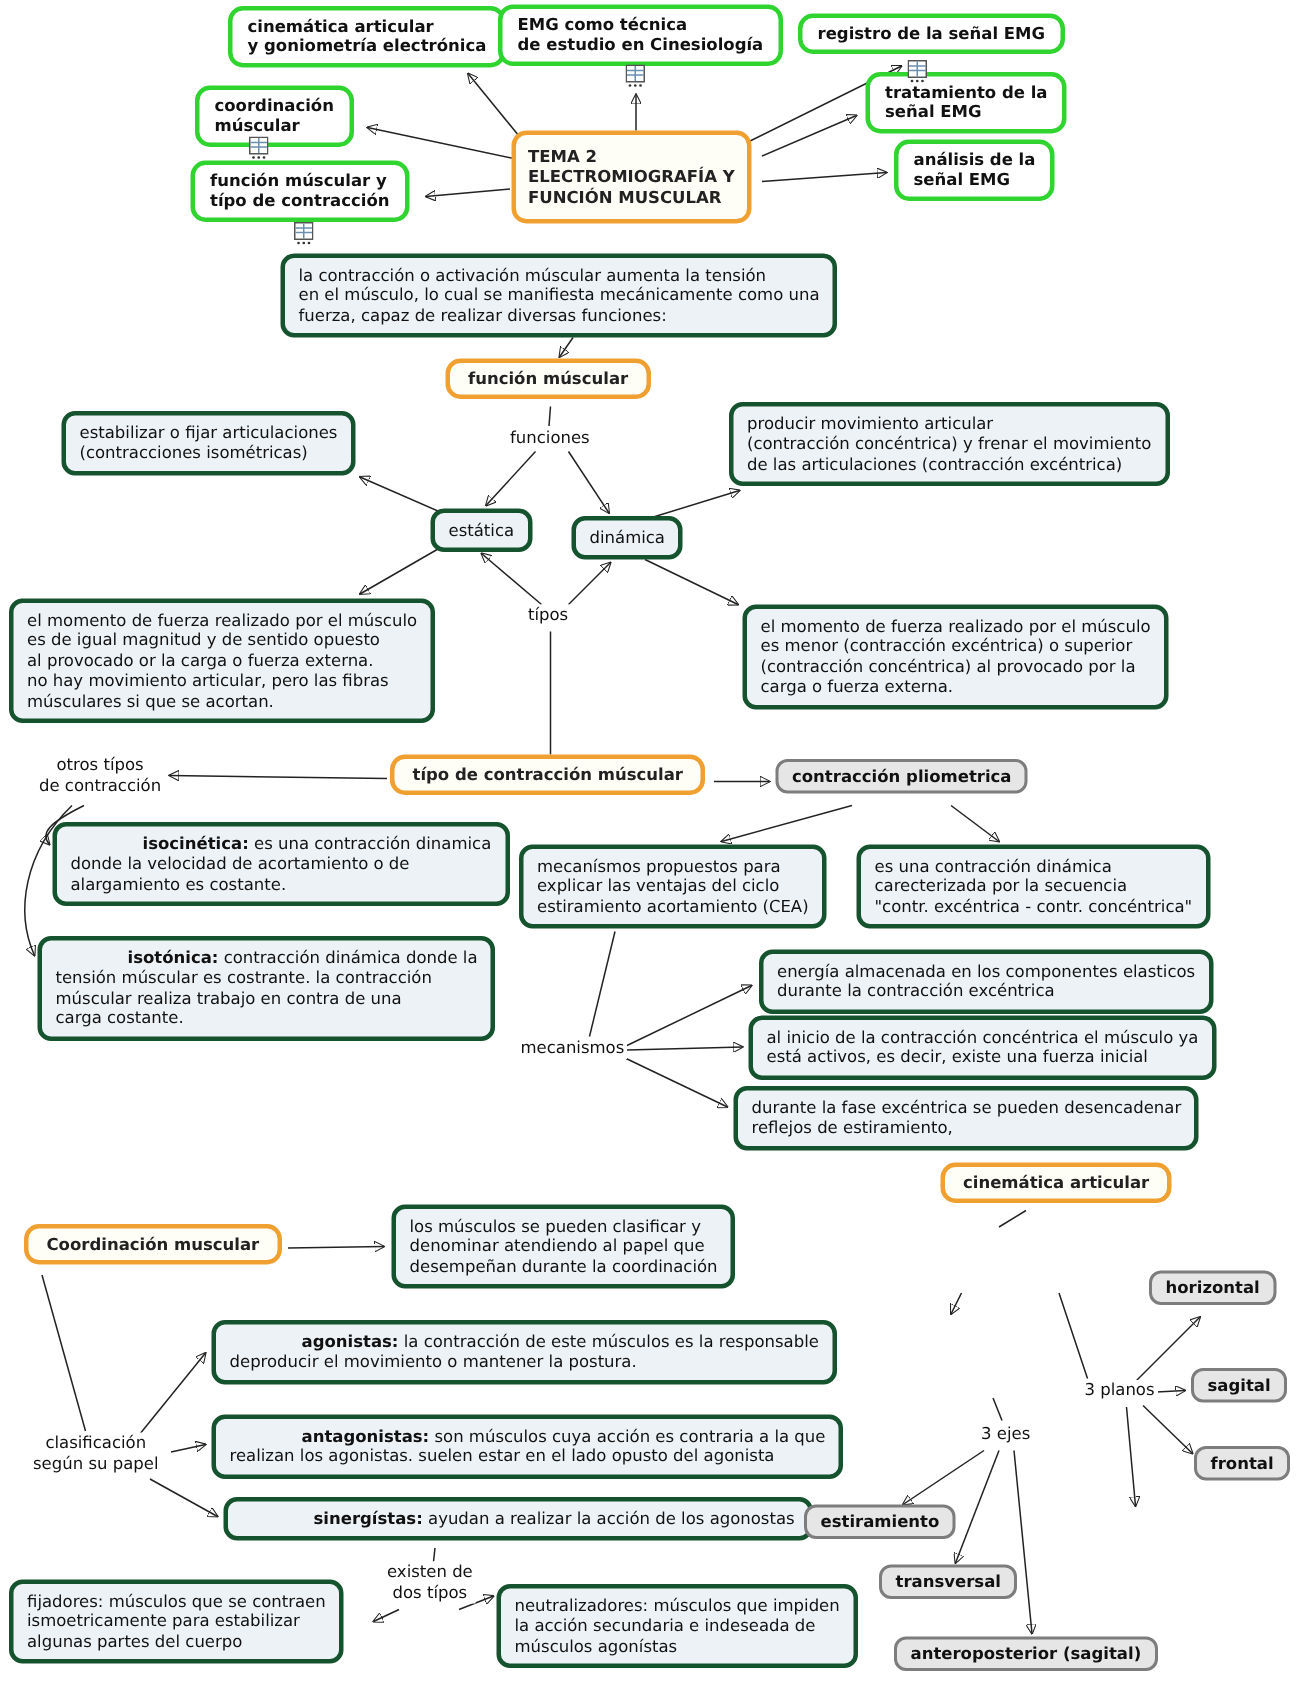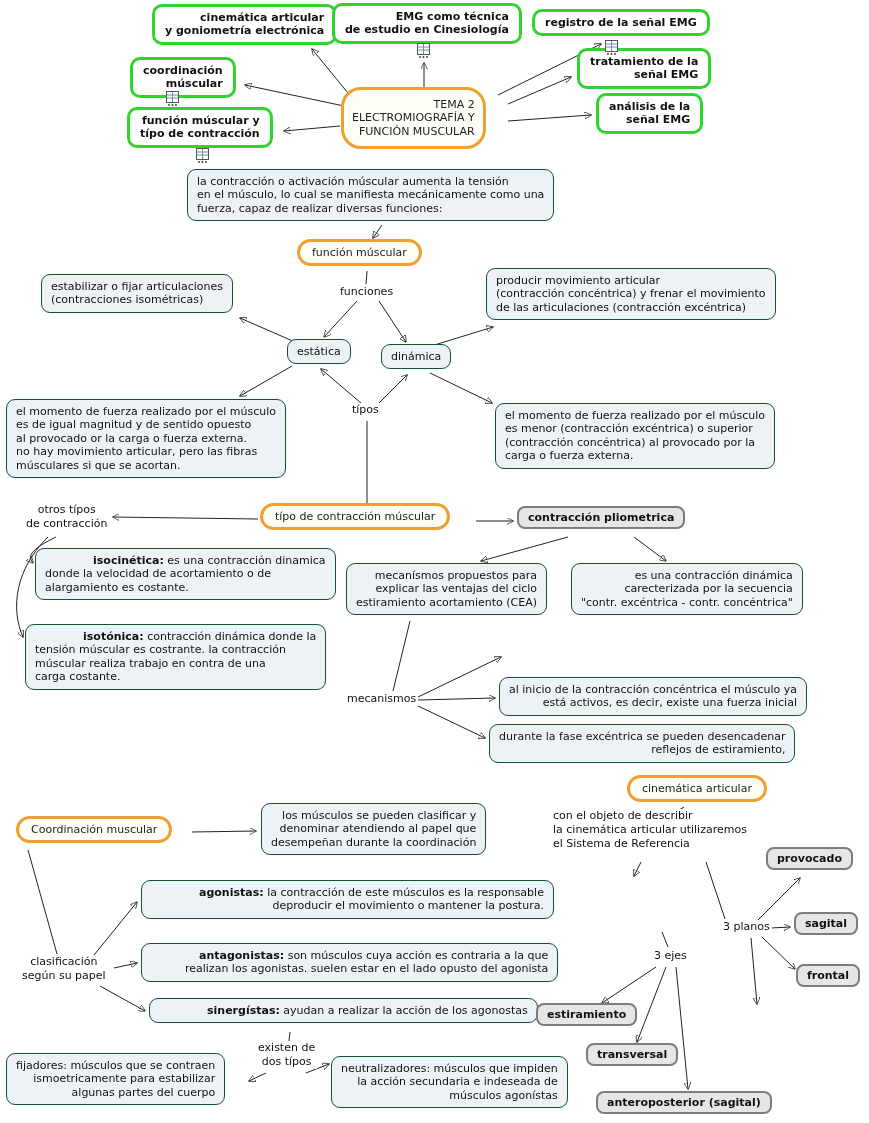--- a/index.html
+++ b/index.html
@@ -1,26 +1,26 @@
 <!DOCTYPE html>
 <html><head>
 <meta charset="utf-8">
 <style>
   * { box-sizing: border-box; }
   html,body { margin:0; padding:0; background:#ffffff; }
   body { font-family:"DejaVu Sans","Liberation Sans",sans-serif; }
   .canvas { position:relative; width:869px; height:1123px; background:#ffffff; overflow:hidden; }
   .wires { position:absolute; left:0; top:0; z-index:0; }
   .wires line, .wires path { stroke:#222; stroke-width:1; fill:none; }
-  .node { position:absolute; z-index:2; font-size:11px; line-height:1.22; color:#111; text-align:right; }
+  .node { position:absolute; z-index:2; font-size:11px; line-height:1.22; color:#111; text-align:left; }
   .t { display:block; white-space:pre-line; }
-  .box { background:#edf2f6; border:1px solid #14532d; border-radius:9px; padding:5px 9px; }
+  .box { background:#edf2f6; border:3px solid #14532d; border-radius:9px; padding:5px 9px; }
   .al { text-align:left; }
   .green { background:#ffffff; border:3px solid #2fd42f; border-radius:10px; padding:4px 10px; font-weight:bold; }
-  .orange { background:#fffef6; border:3px solid #f0a030; border-radius:20px; padding:4px 12px; font-weight:normal; color:#222; }
+  .orange { background:#fffef6; border:3px solid #f0a030; border-radius:10px; padding:4px 12px; font-weight:bold; color:#222; }
   .tema { padding:8px 8px; }
   .gray { background:#e6e6e6; border:2px solid #7d7d7d; border-radius:8px; padding:3px 9px; font-weight:bold; }
   .label { position:absolute; z-index:1; font-size:11px; line-height:1.25; color:#111; background:#ffffff; padding:0 2px; text-align:center; white-space:pre-line; }
   .lal { text-align:left; }
   .res-icon { position:absolute; z-index:3; width:13px; height:16px; }
   b { font-weight:bold;padding-left:48px; }
 </style>
 </head>
 <body>
 
@@ -212,20 +212,24 @@
       <span class="t">es una contracción dinámica
 carecterizada por la secuencia
 "contr. excéntrica - contr. concéntrica"</span>
     </div>
   <div class="node box al" style="left:25px;top:624px">
       <span class="t"><b>isotónica:</b><span> contracción dinámica donde la
 tensión múscular es costrante. la contracción
 múscular realiza trabajo en contra de una
 carga costante.</span></span>
     </div>
+  <div class="node box" style="left:506px;top:633px">
+      <span class="t">energía almacenada en los componentes elasticos
+durante la contracción excéntrica</span>
+    </div>
   <div class="label" style="left:345px;top:692px">mecanismos</div>
   <div class="node box" style="left:499px;top:677px">
       <span class="t">al inicio de la contracción concéntrica el músculo ya
 está activos, es decir, existe una fuerza inicial</span>
     </div>
   <div class="node box" style="left:489px;top:724px">
       <span class="t">durante la fase excéntrica se pueden desencadenar
 reflejos de estiramiento,</span>
     </div>
 
@@ -233,25 +237,22 @@
       <span class="t">cinemática articular</span>
     </div>
   <div class="node orange" style="left:16px;top:816px">
       <span class="t">Coordinación muscular</span>
     </div>
   <div class="node box" style="left:261px;top:803px">
       <span class="t">los músculos se pueden clasificar y
 denominar atendiendo al papel que
 desempeñan durante la coordinación</span>
     </div>
-  <div class="label lal" style="left:551px;top:809px">con el objeto de describir
-la cinemática articular utilizaremos
-el Sistema de Referencia</div>
   <div class="node gray" style="left:766px;top:847px">
-      <span class="t">provocado</span>
+      <span class="t">horizontal</span>
     </div>
   <div class="node box" style="left:141px;top:880px">
       <span class="t"><b>agonistas:</b><span> la contracción de este músculos es la responsable
 deproducir el movimiento o mantener la postura.</span></span>
     </div>
   <div class="label" style="left:721px;top:920px">3 planos</div>
   <div class="node gray" style="left:794px;top:912px">
       <span class="t">sagital</span>
     </div>
   <div class="node box" style="left:141px;top:943px">

